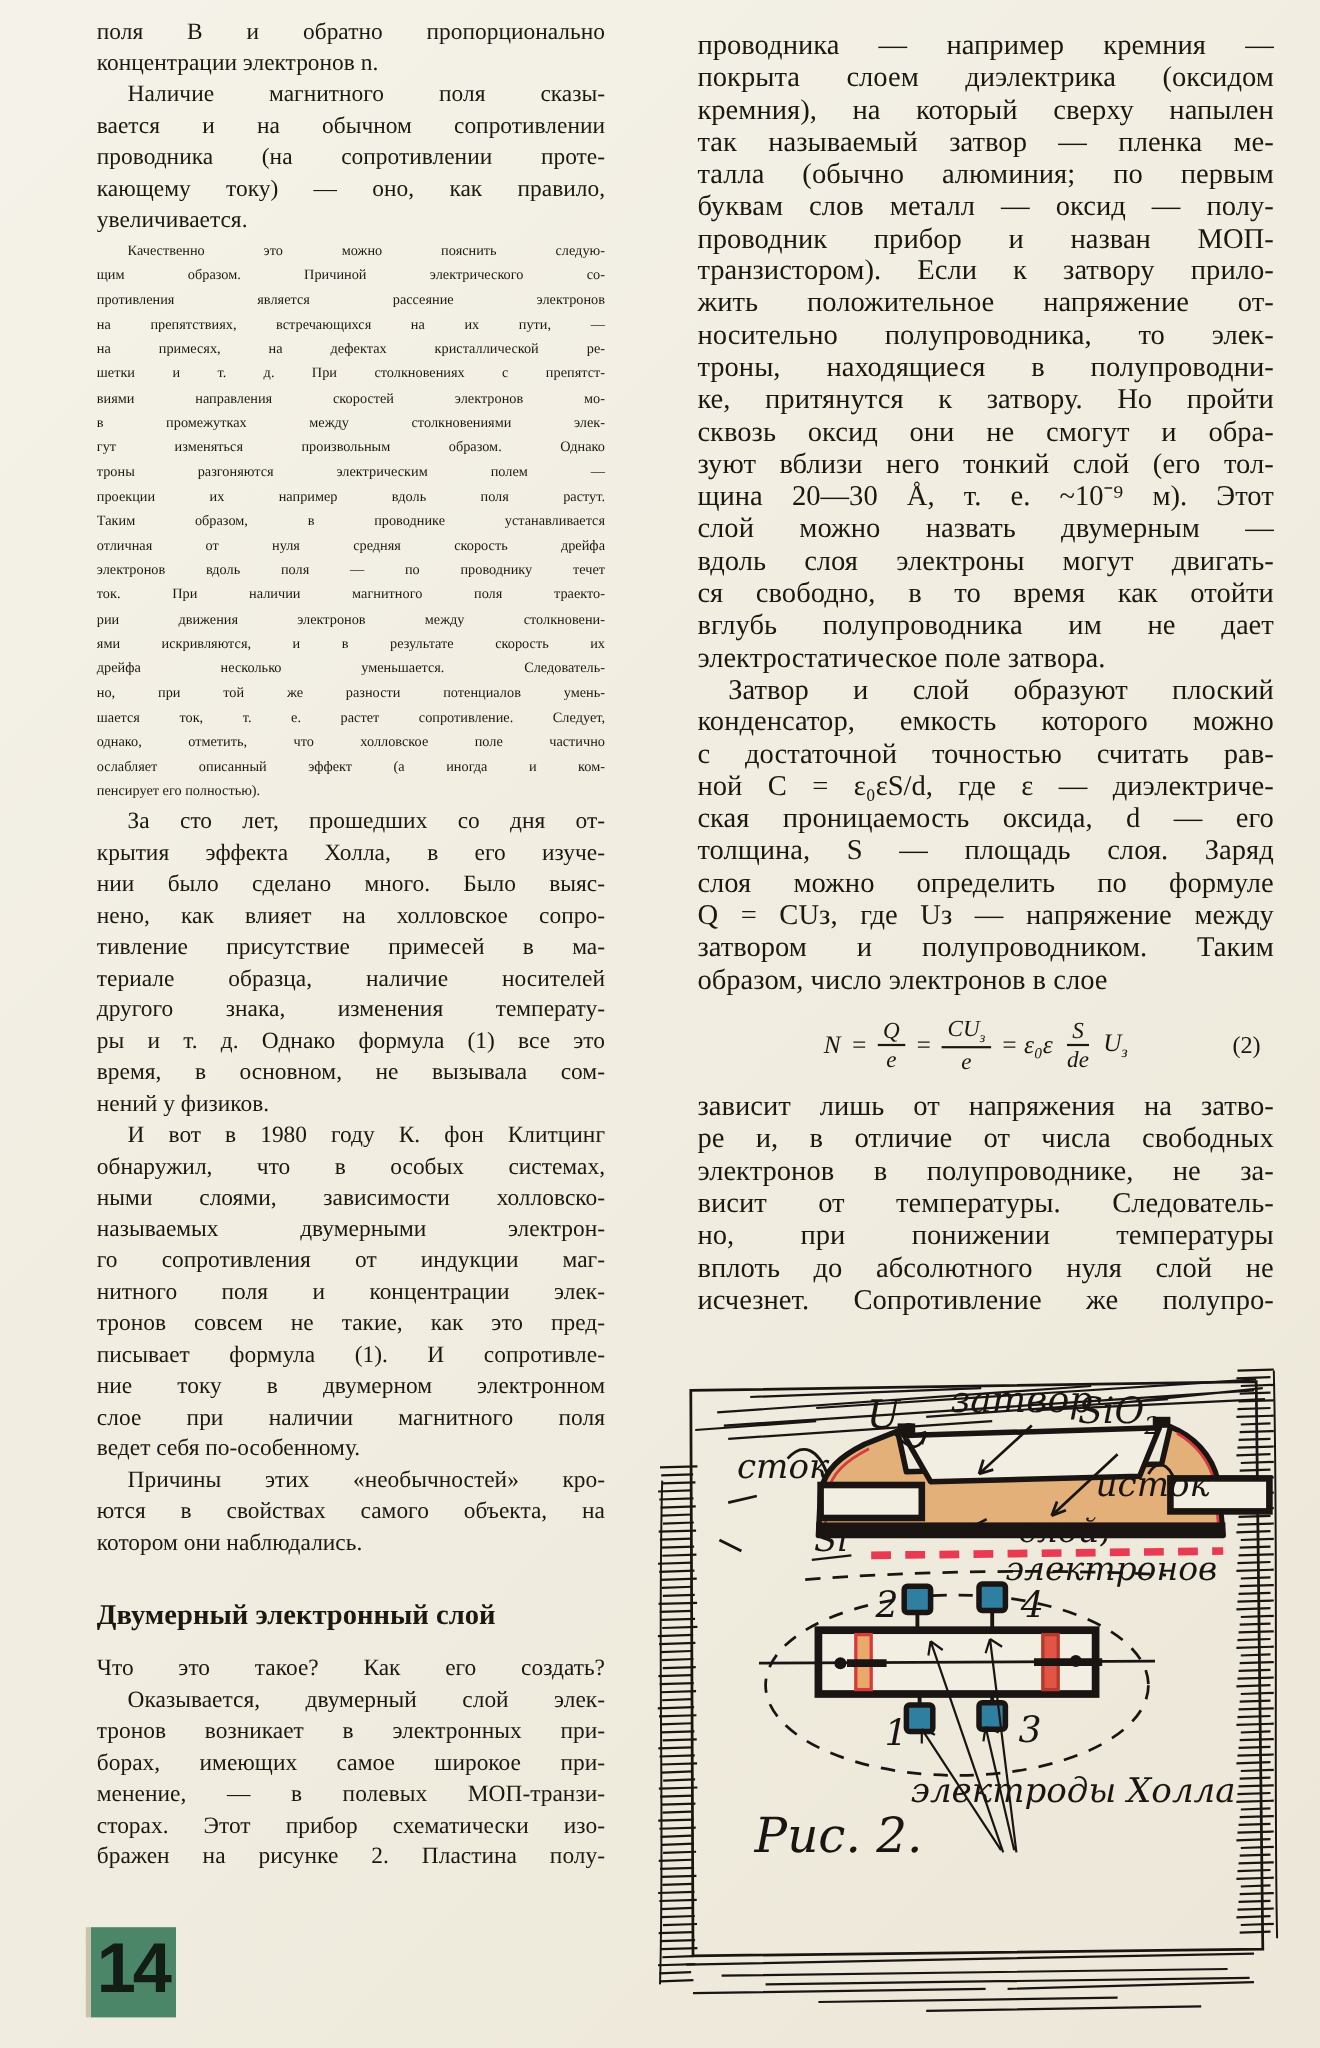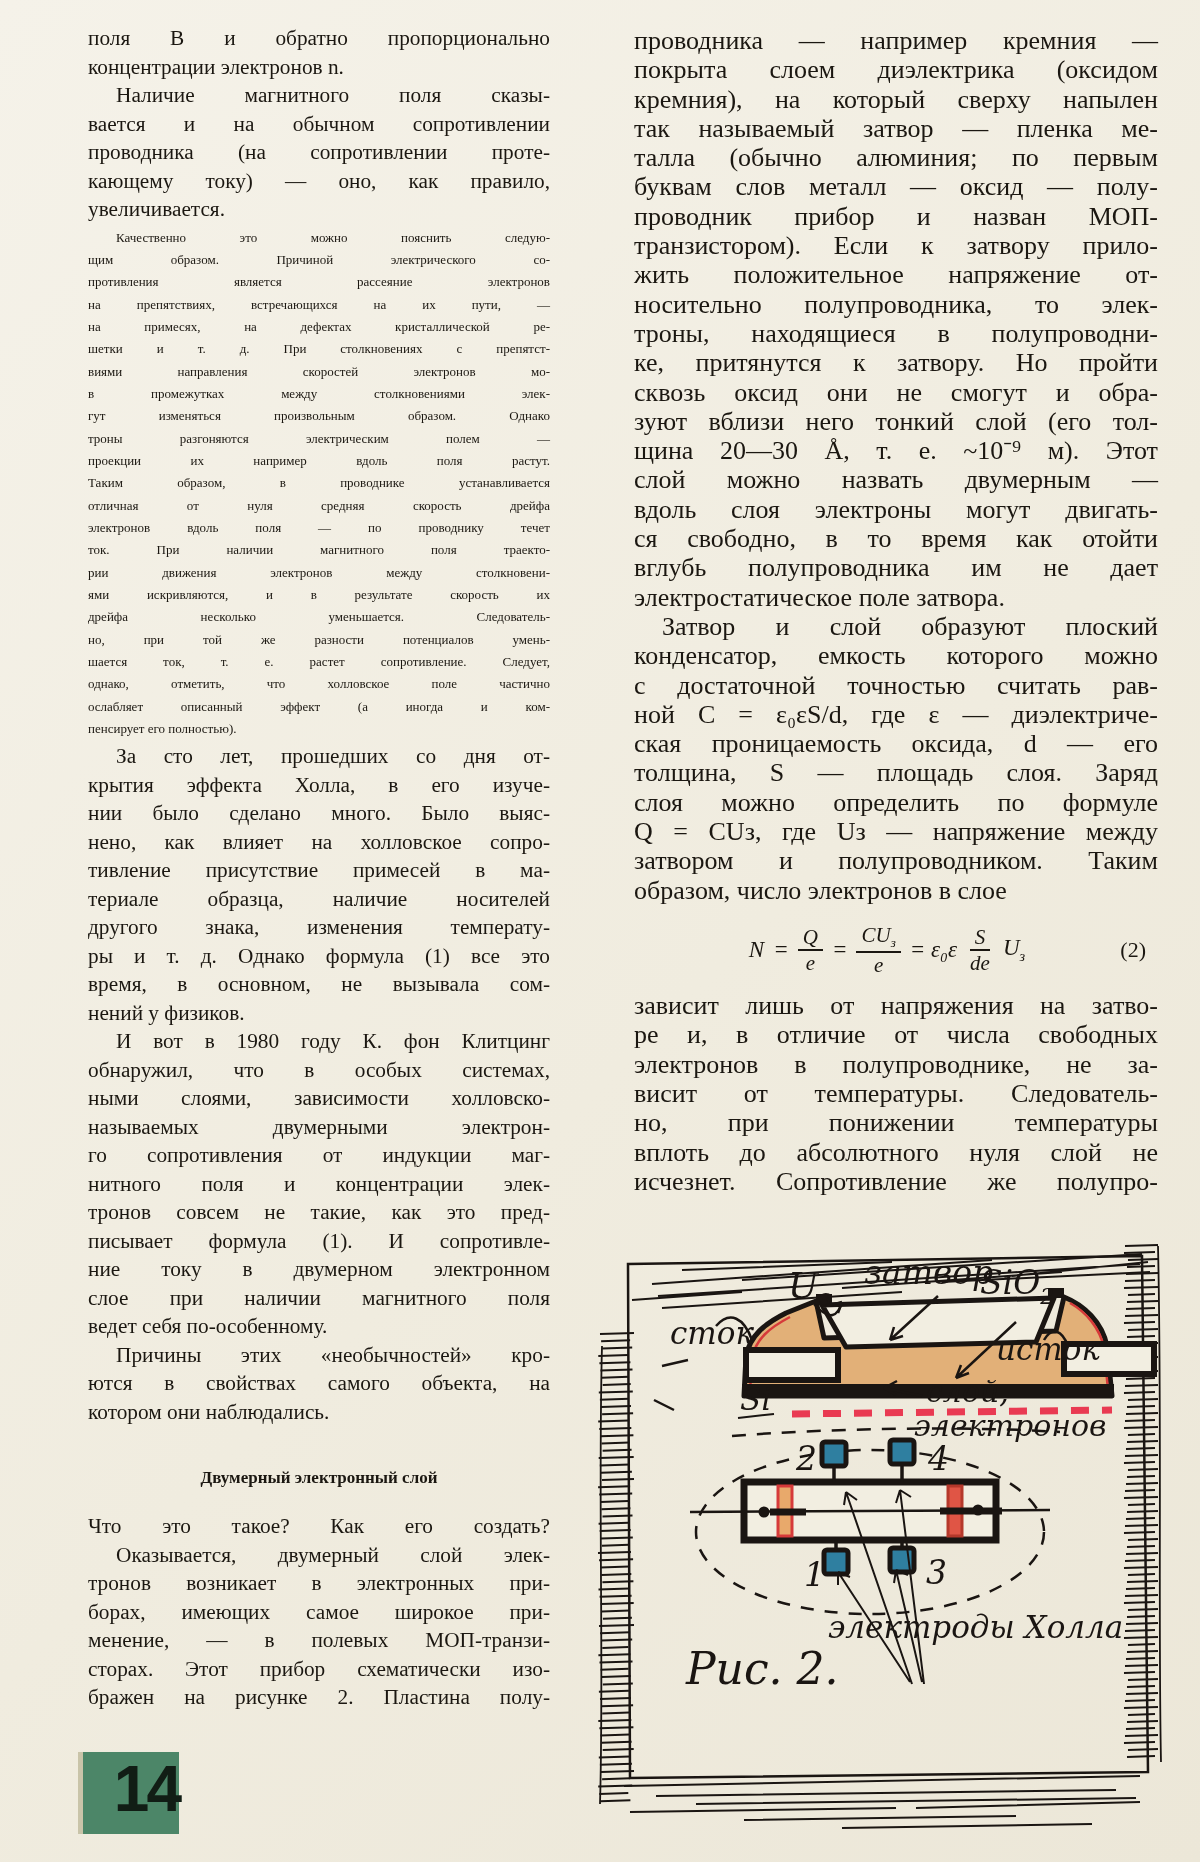--- a/index.html
+++ b/index.html
@@ -2,50 +2,50 @@
 <html><head>
 <meta charset="utf-8">
 <style>
   html,body{margin:0;padding:0;}
   body{
     width:1200px;height:1862px;position:relative;overflow:hidden;
     background:linear-gradient(135deg,#f5f2e9 0%,#f0ecdf 55%,#ece7d8 100%);
     font-family:"Liberation Serif",serif;color:#1b1711;
   }
   .col{position:absolute;}
-  .col-left{left:88px;top:24px;width:462px;}
+  .col-left{left:88px;top:14px;width:462px;}
   .col-right{left:634px;top:26px;width:524px;}
   .block{margin:0;}
   .line{text-align:justify;}
   .jl{text-align-last:justify;}
   .ind{text-indent:28px;}
   .col-left .body .line{font-size:21.3px;line-height:28.5px;}
   .col-right .body .line{font-size:26px;line-height:29.3px;}
   .small .line{font-size:13px;line-height:22.35px;}
   .small{margin:3px 0 2px 0;}
   .heading{margin:38px 0 20px 0;}
-  .heading .line{font-weight:bold;font-size:17px;line-height:28px;text-align:center;}
+  .heading .line{font-weight:bold;font-size:26px;line-height:28px;text-align:left;}
   
   .formula{
     position:relative;display:flex;align-items:center;justify-content:center;
     gap:9px;margin:18px 18px 14px 0;font-style:italic;font-size:23px;
   }
   .frac{display:inline-flex;flex-direction:column;align-items:center;font-size:21px;line-height:1.15;}
   .frac .num{border-bottom:2px solid #1b1711;padding:0 5px;}
   .frac .den{padding:0 4px;}
   .f-tag{position:absolute;right:-6px;top:50%;transform:translateY(-50%);font-style:normal;font-size:22px;}
   sub{font-size:0.62em;}
   
   .figure-wrap{position:absolute;left:592px;top:1238px;width:574px;height:600px;}
   .hw{font-family:"DejaVu Serif",serif;font-style:italic;fill:#1a1512;}
   
   .page-tab{
-    position:absolute;left:78px;top:1752px;width:101px;height:82px;
+    position:absolute;left:78px;top:1752px;width:82px;height:82px;
     background:linear-gradient(90deg,#c9c4a9 0 5px,#4c8668 5px);
-    display:flex;align-items:flex-start;justify-content:flex-end;
+    display:flex;align-items:flex-start;justify-content:flex-start;
   }
   .page-tab span{
     font-family:"Liberation Sans",sans-serif;font-weight:bold;
     font-size:64px;line-height:70px;color:#111d15;margin:2px 0 0 10px;letter-spacing:-3px;
   }
 </style>
 </head>
 <body>
 
 <div class="col col-left">

